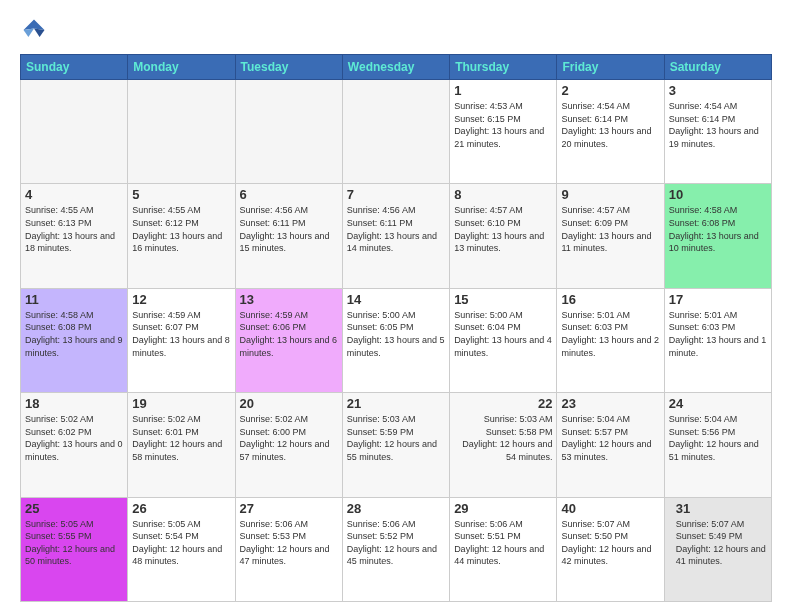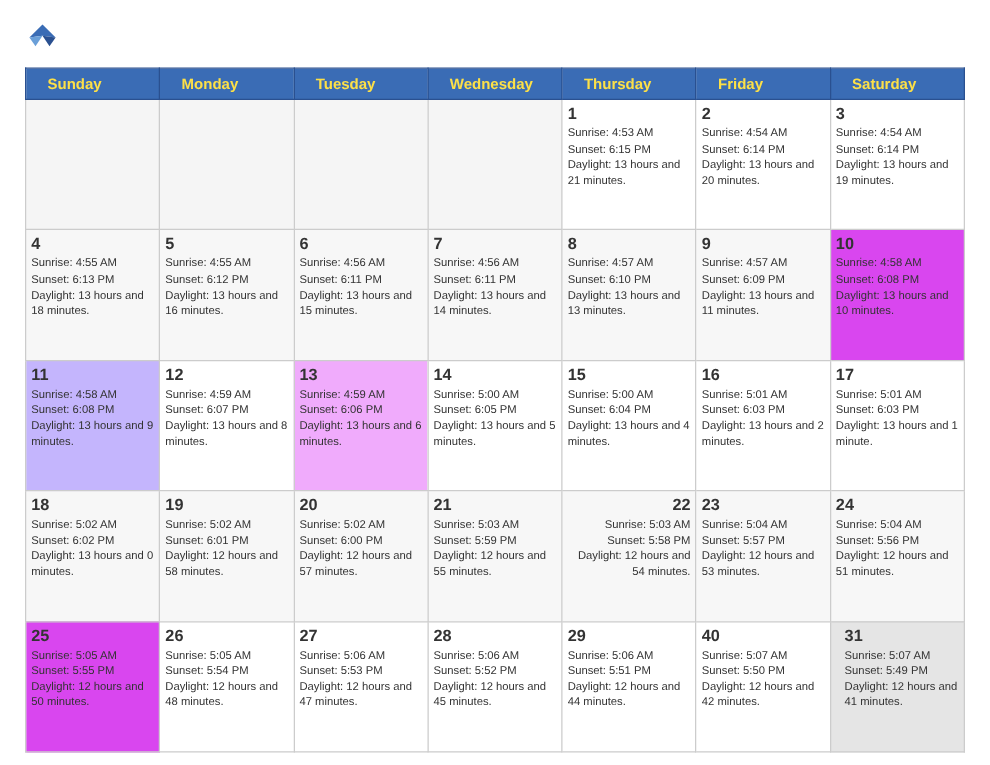--- a/index.html
+++ b/index.html
@@ -57,24 +57,24 @@
     }
     .calendar {
       flex: 1;
       border: 1px solid #ccc;
       border-collapse: collapse;
       width: 100%;
       table-layout: fixed;
     }
     .calendar th {
       background: #3a6cb5;
-      color: #fde047;
+      color: #5eead4;
       font-size: 12px;
       font-weight: bold;
-      padding: 5px 17px;
+      padding: 5px 5px;
       border: 1px solid #2a5090;
       text-align: left;
     }
     .calendar td {
       border: 1px solid #ccc;
       vertical-align: top;
       padding: 3px 4px;
       font-size: 9.5px;
       color: #333;
       background: #fff;
@@ -168,21 +168,21 @@
             <div class="cell-text">Sunrise: 4:56 AM<br>Sunset: 6:11 PM<br>Daylight: 13 hours and 14 minutes.</div>
           </td>
           <td style="background: rgb(247, 247, 247);">
             <span class="day-number">8</span>
             <div class="cell-text">Sunrise: 4:57 AM<br>Sunset: 6:10 PM<br>Daylight: 13 hours and 13 minutes.</div>
           </td>
           <td style="background: rgb(247, 247, 247);">
             <span class="day-number">9</span>
             <div class="cell-text">Sunrise: 4:57 AM<br>Sunset: 6:09 PM<br>Daylight: 13 hours and 11 minutes.</div>
           </td>
-          <td style="background: #d946ef;">
+          <td style="background: #86efac;">
             <span class="day-number">10</span>
             <div class="cell-text">Sunrise: 4:58 AM<br>Sunset: 6:08 PM<br>Daylight: 13 hours and 10 minutes.</div>
           </td>
         </tr>
         <tr>
           <td style="background: #c4b5fd;">
             <span class="day-number">11</span>
             <div class="cell-text">Sunrise: 4:58 AM<br>Sunset: 6:08 PM<br>Daylight: 13 hours and 9 minutes.</div>
           </td>
           <td style="background: rgb(255, 255, 255);">

